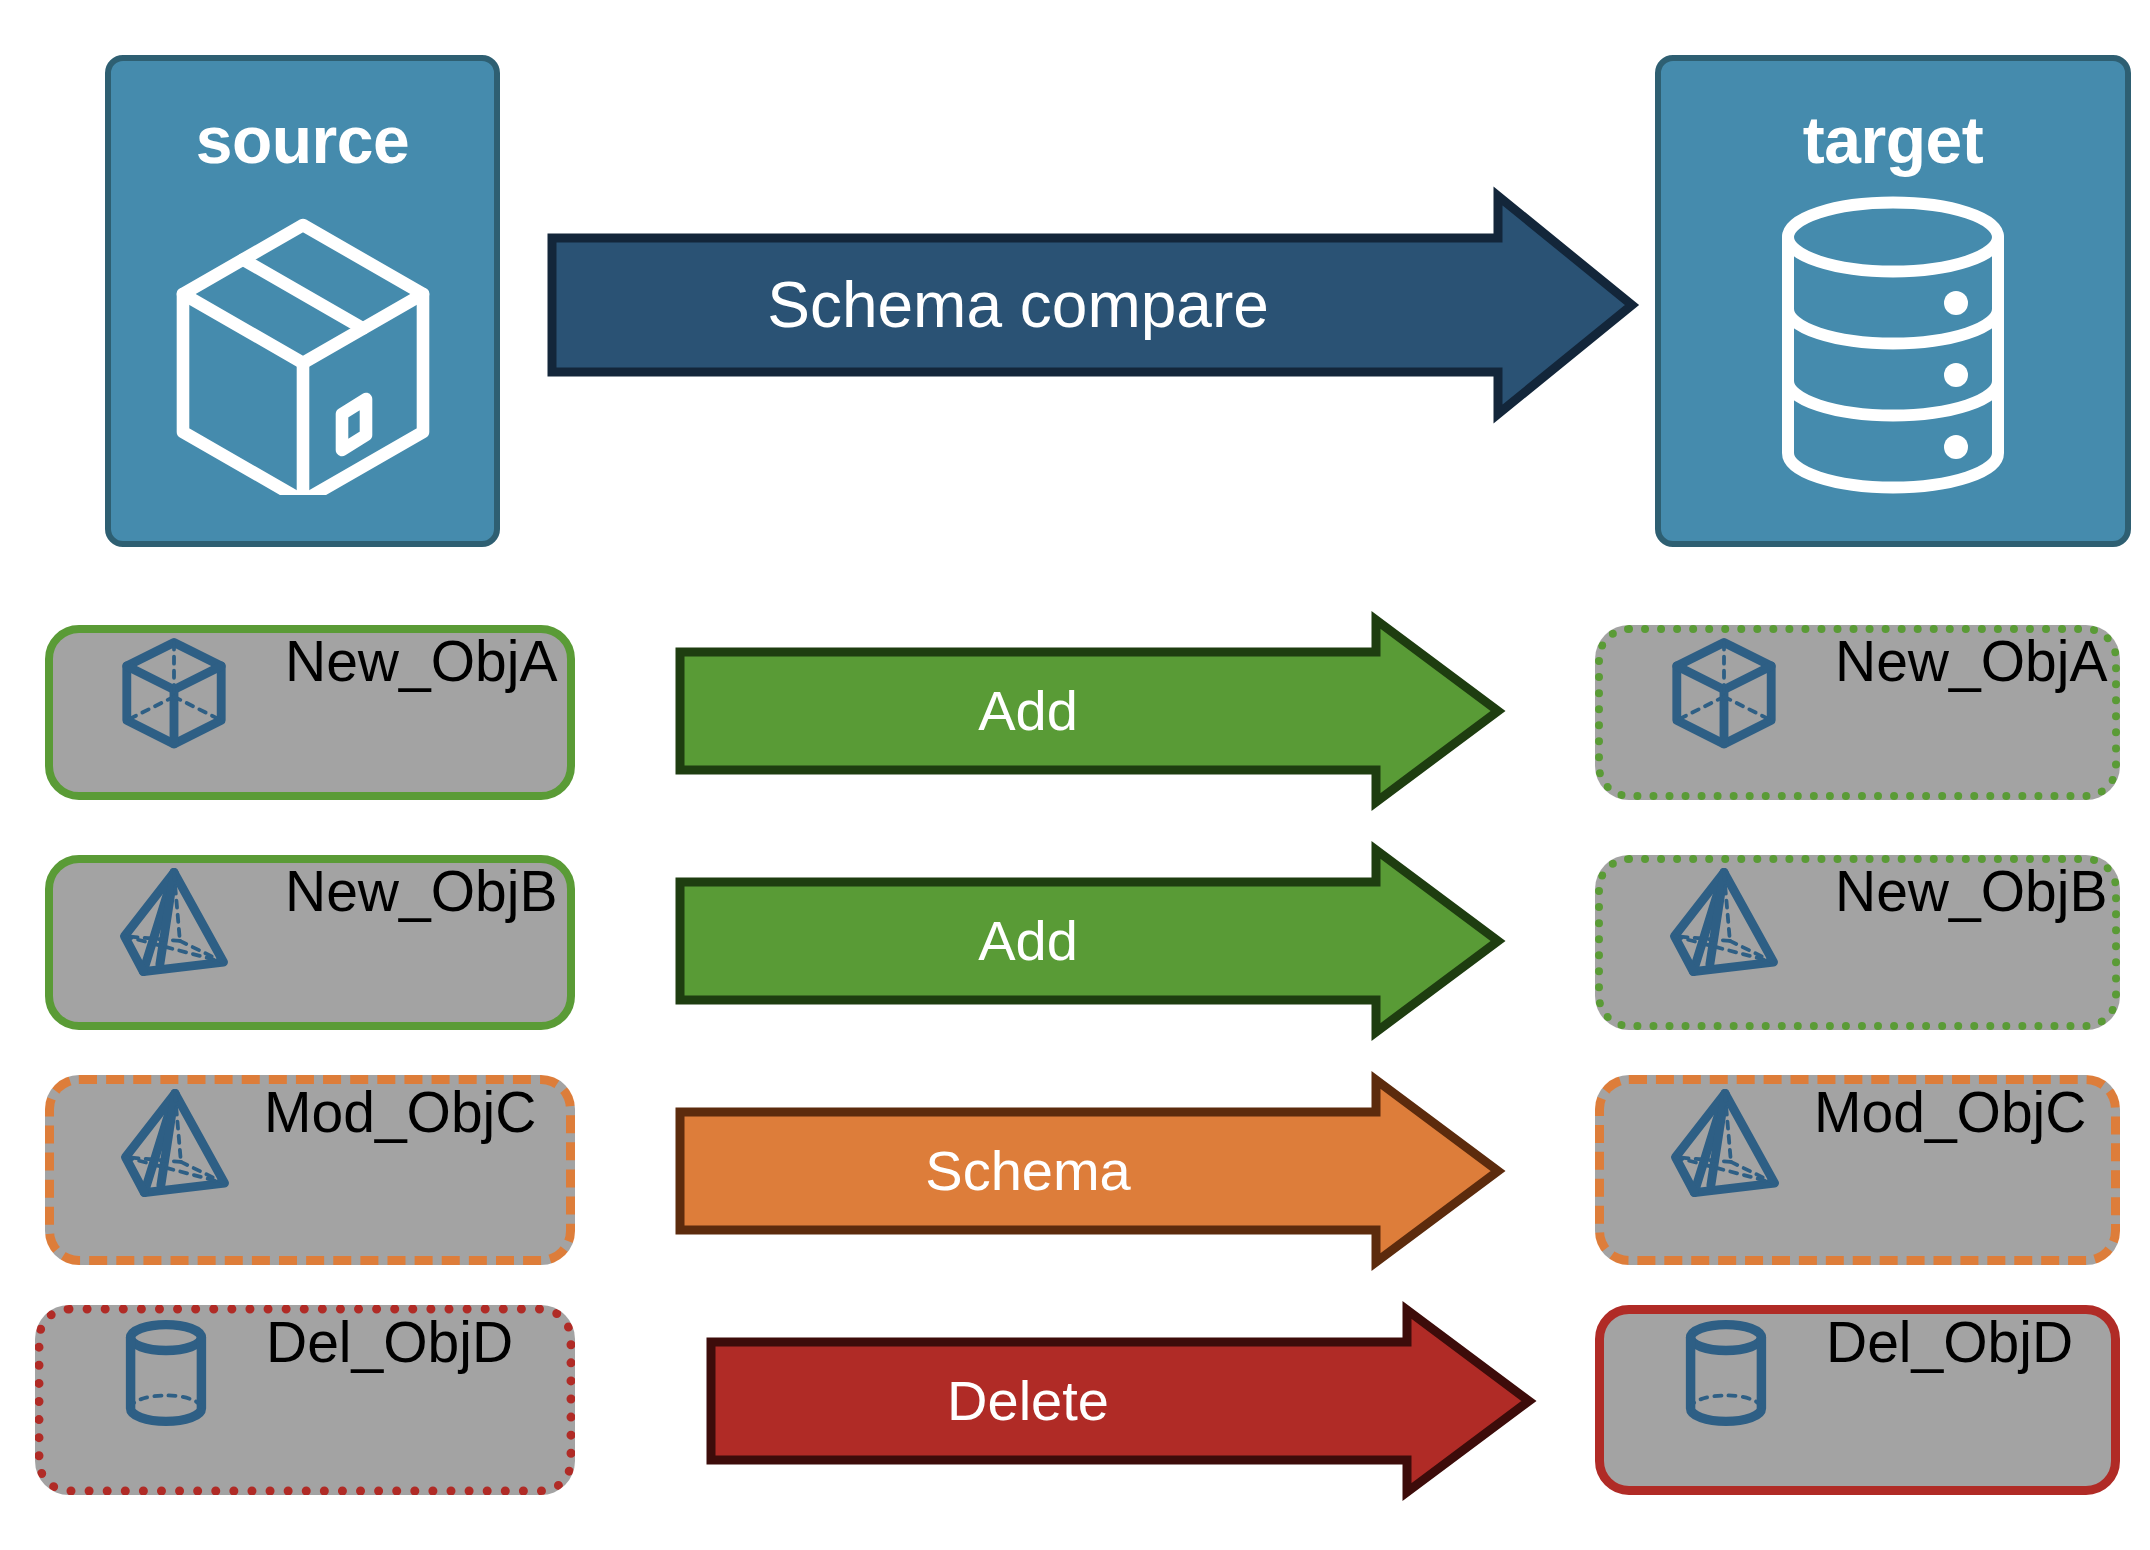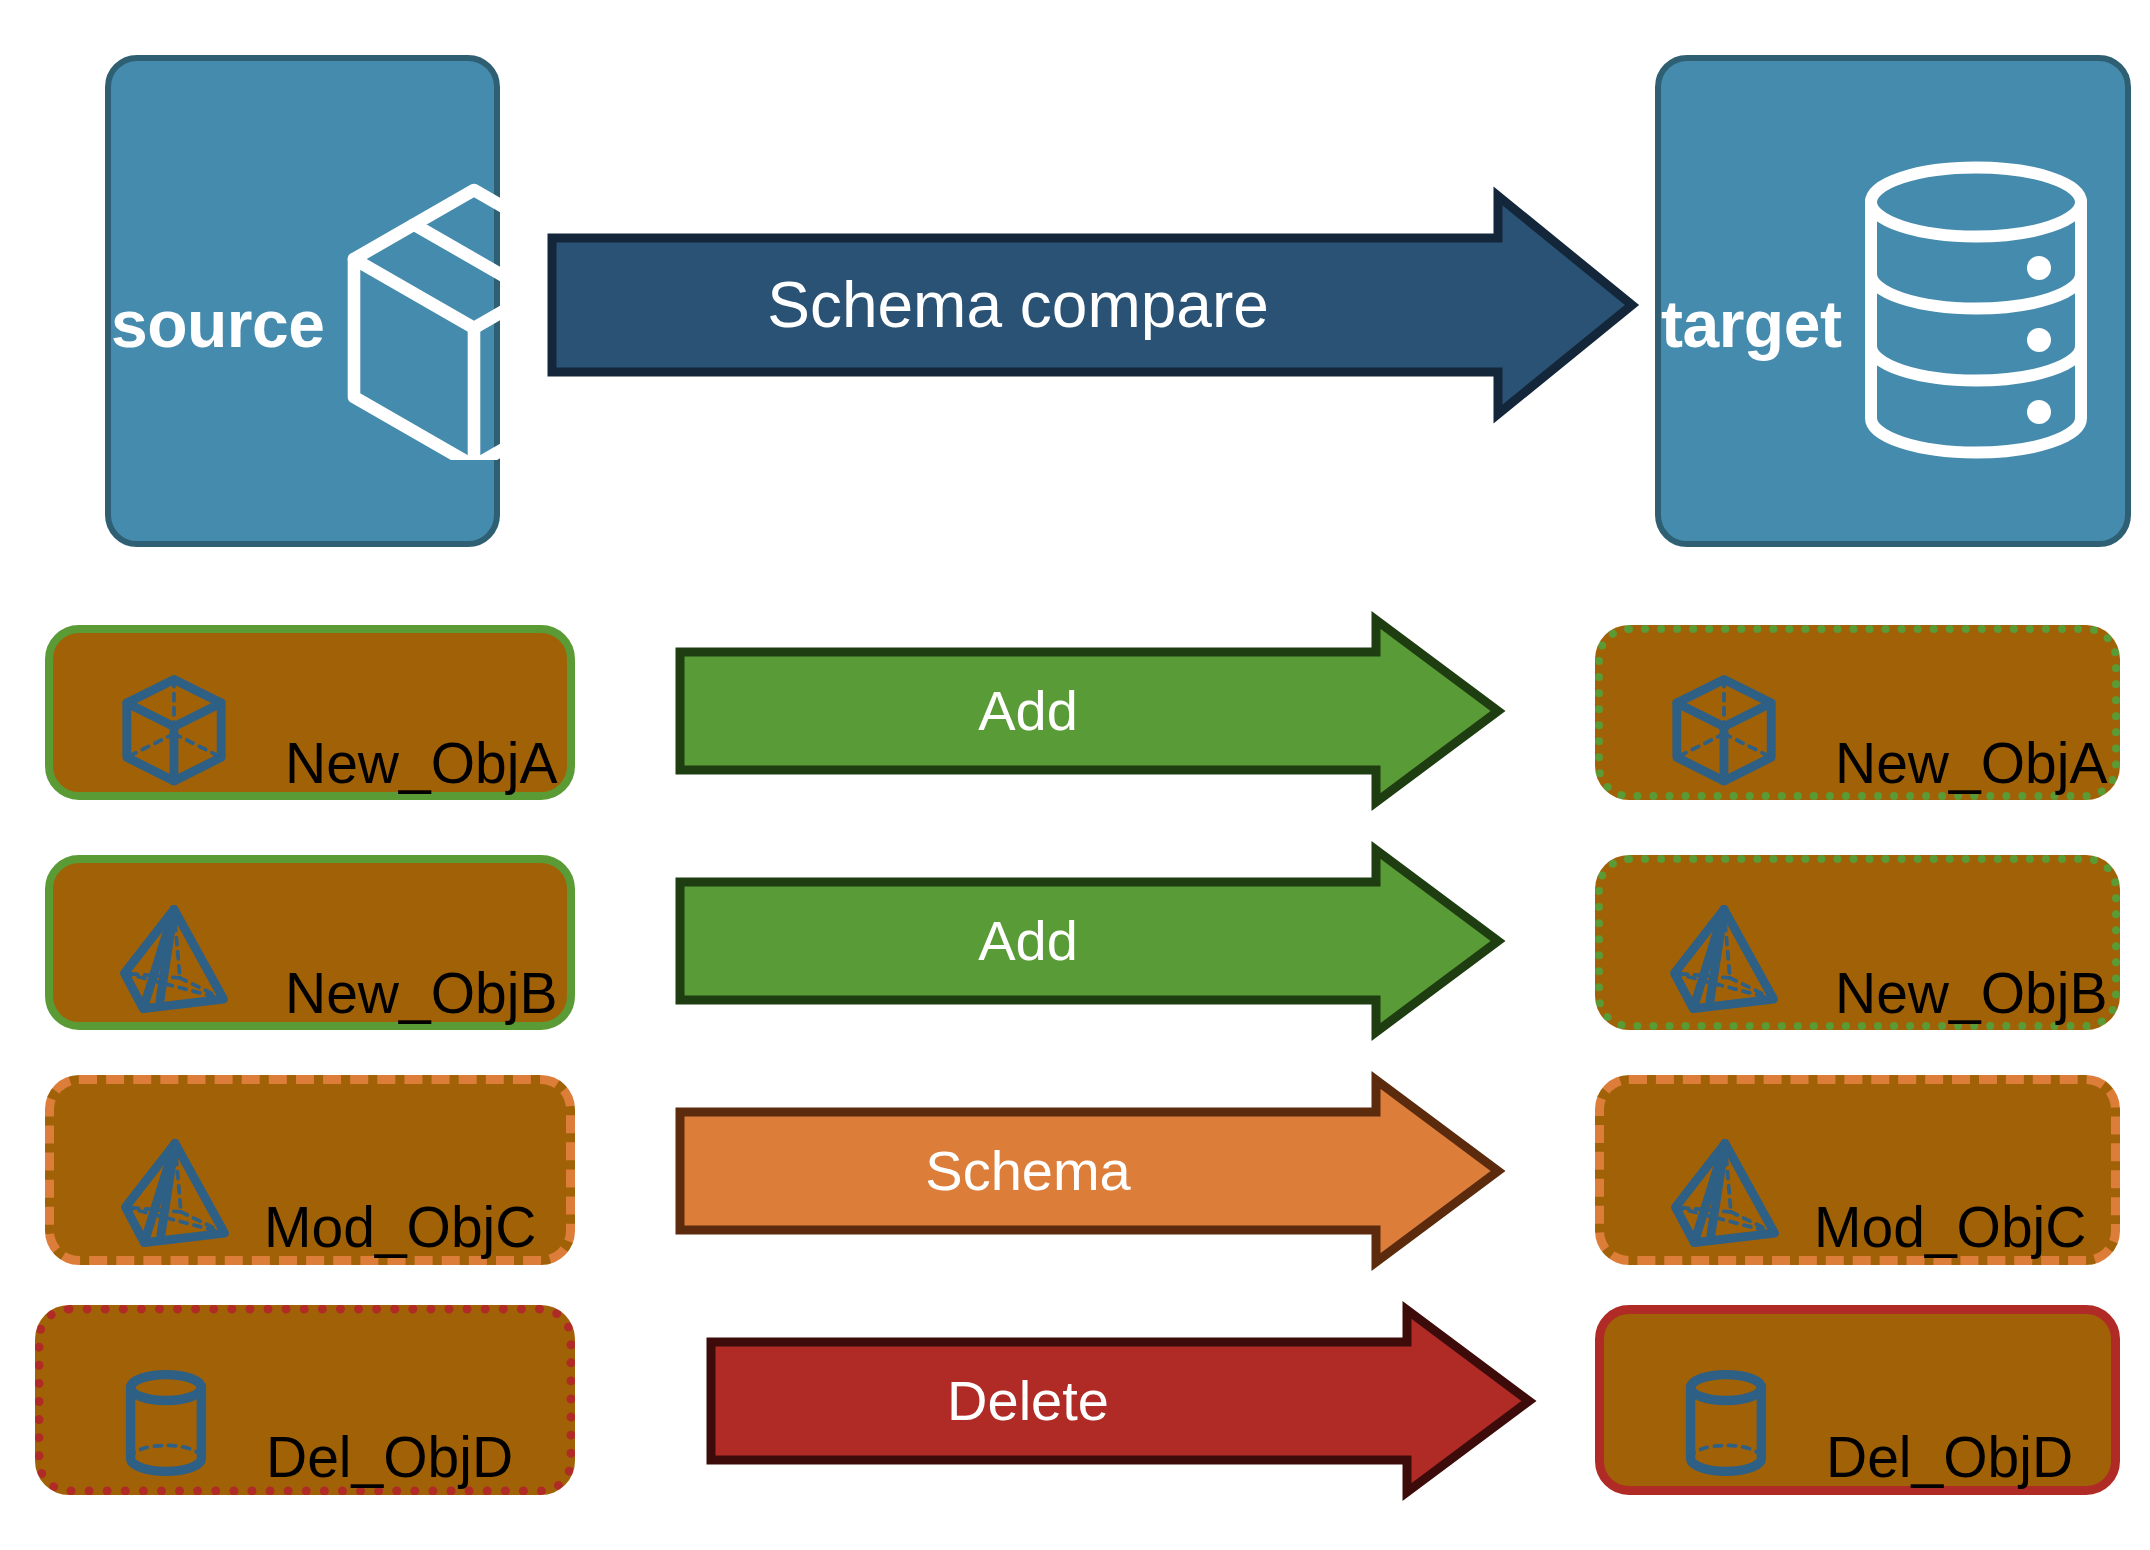--- a/index.html
+++ b/index.html
@@ -3,41 +3,41 @@
 <meta charset="utf-8">
 <title>Schema compare diagram</title>
 <style>
   html,body{margin:0;padding:0;background:#ffffff;}
   body{width:2150px;height:1550px;font-family:"Liberation Sans",sans-serif;overflow:hidden;}
   #canvas{position:relative;width:2150px;height:1550px;background:#fff;}
 
   
   .endpoint{
     position:absolute;
-    border-radius:32px;
+    border-radius:18px;
     box-sizing:border-box;
-    display:flex;flex-direction:row;align-items:center;
+    display:flex;flex-direction:column;align-items:center;
   }
   .endpoint-title{
     color:#ffffff;
     font-weight:bold;
     font-size:66px;
     line-height:1;
     letter-spacing:-0.5px;
     margin-top:46px;
   }
   .endpoint-icon{margin-top:22px;}
 
   
   .obj-box{
     position:absolute;
     box-sizing:border-box;
-    background:#a16207;
+    background:#a3a3a3;
     border-radius:34px;
-    display:flex;align-items:flex-end;
+    display:flex;align-items:flex-start;
   }
   .obj-icon{flex:0 0 auto;display:block;}
   .obj-label{
     font-size:57px;
     color:#000000;
     line-height:1;
     white-space:nowrap;
   }
 
   

